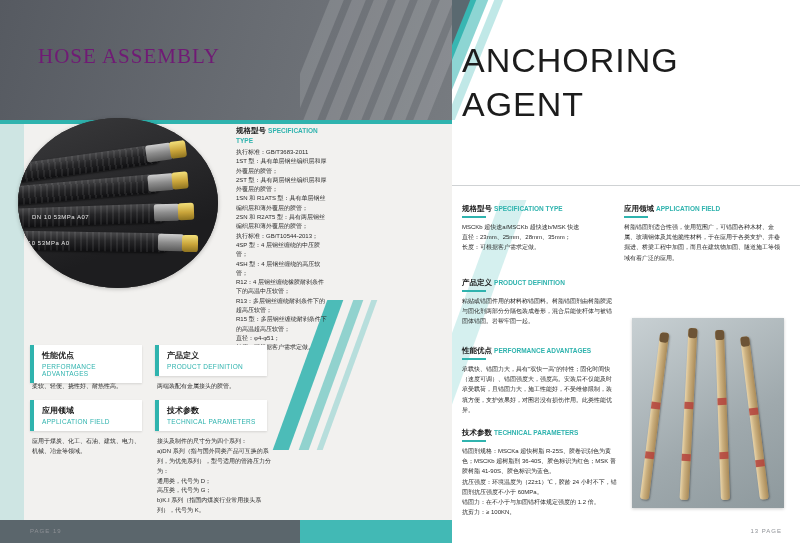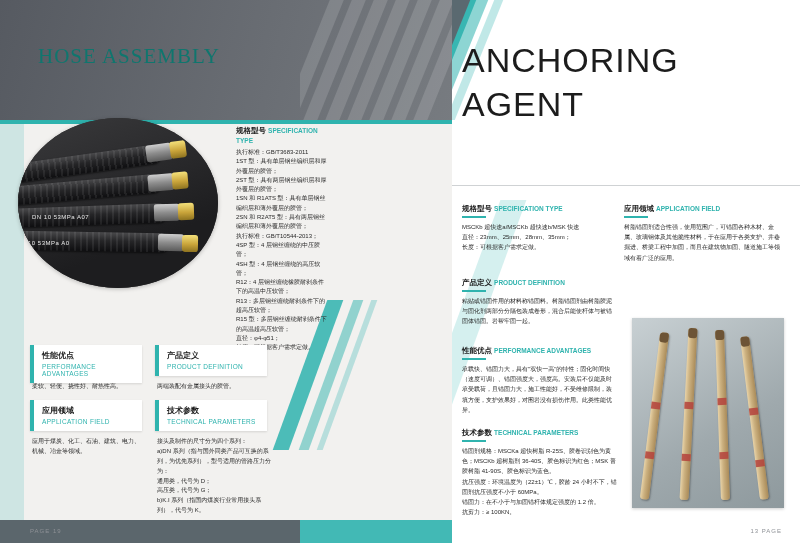--- a/index.html
+++ b/index.html
@@ -13,21 +13,21 @@
 
   
   .left-page{position:absolute;left:0;top:0;width:452px;height:543px;background:#f2f1ef;overflow:hidden;}
   .left-top-band{position:absolute;left:0;top:0;width:452px;height:120px;background:#5d6168;}
   .left-top-band:after{content:"";position:absolute;left:0;top:0;width:452px;height:120px;
      background:linear-gradient(105deg,#565a61 0%,#6a6e74 60%,#777b80 100%);}
   .band-stripes{position:absolute;left:300px;top:0;width:152px;height:120px;overflow:hidden;z-index:3;}
   .band-stripes i{position:absolute;top:-30px;width:13px;height:190px;background:rgba(255,255,255,.14);transform:rotate(22deg);}
   .left-title-wrap{position:absolute;left:38px;top:40px;z-index:4;}
   .left-title-cn{font-size:29px;font-weight:bold;color:#ffffff;letter-spacing:3px;line-height:1.1;}
-  .left-title-en{font-family:"Liberation Serif",serif;font-size:21px;color:#0f766e;letter-spacing:1px;margin-top:4px;}
+  .left-title-en{font-family:"Liberation Serif",serif;font-size:21px;color:#701a75;letter-spacing:1px;margin-top:4px;}
   .tealshape{position:absolute;background:#2fb3ae;}
 
   
   .hose-circle{position:absolute;left:18px;top:118px;width:200px;height:170px;border-radius:50%;
      overflow:hidden;box-shadow:0 1px 4px rgba(0,0,0,.25);background:#2b2b2b;z-index:5;}
   .hose-circle .bg{position:absolute;inset:0;background:linear-gradient(160deg,#3a3a3c 0%,#1d1d1f 70%);}
   .hose{position:absolute;height:19px;border-radius:9px;
      background:linear-gradient(180deg,#4a4a4c 0%,#252527 45%,#0e0e10 100%);
      box-shadow:0 1px 2px rgba(0,0,0,.6);}
   .hose .ribs{position:absolute;inset:0;border-radius:9px;

